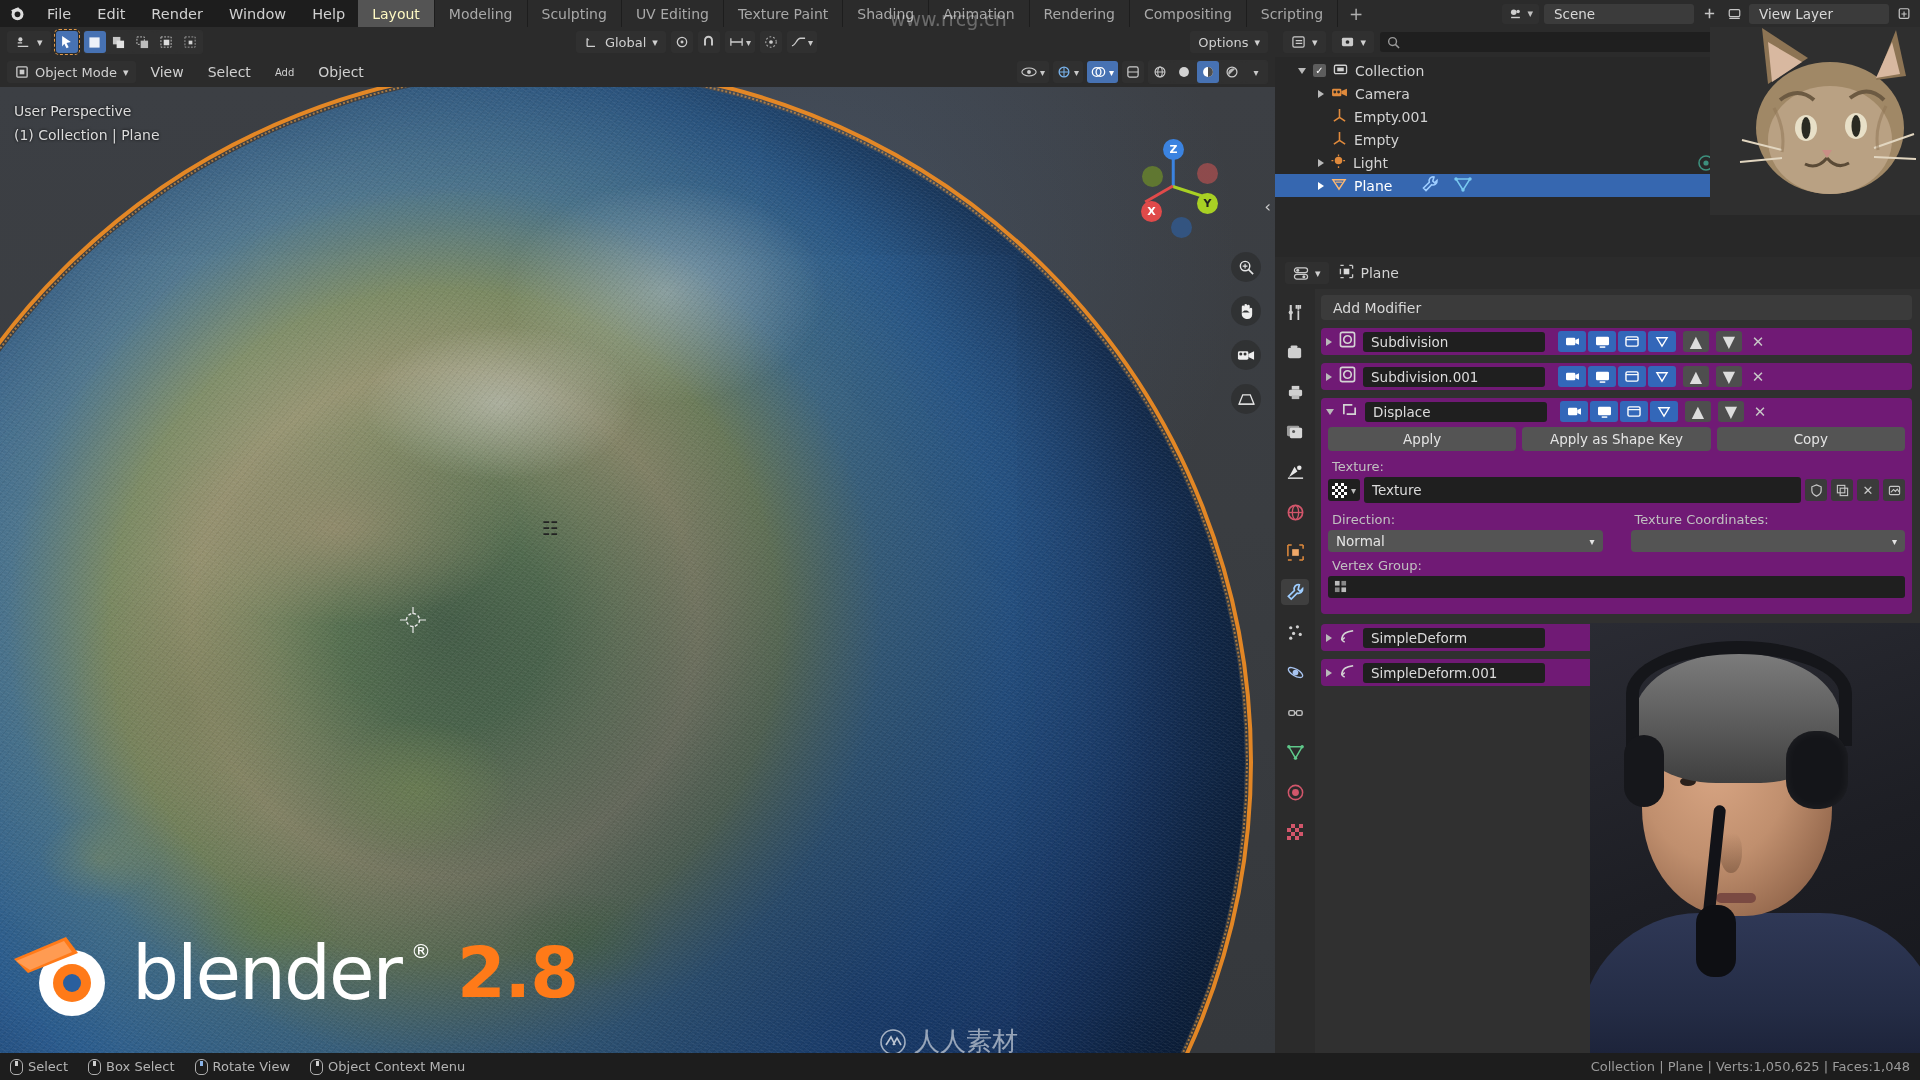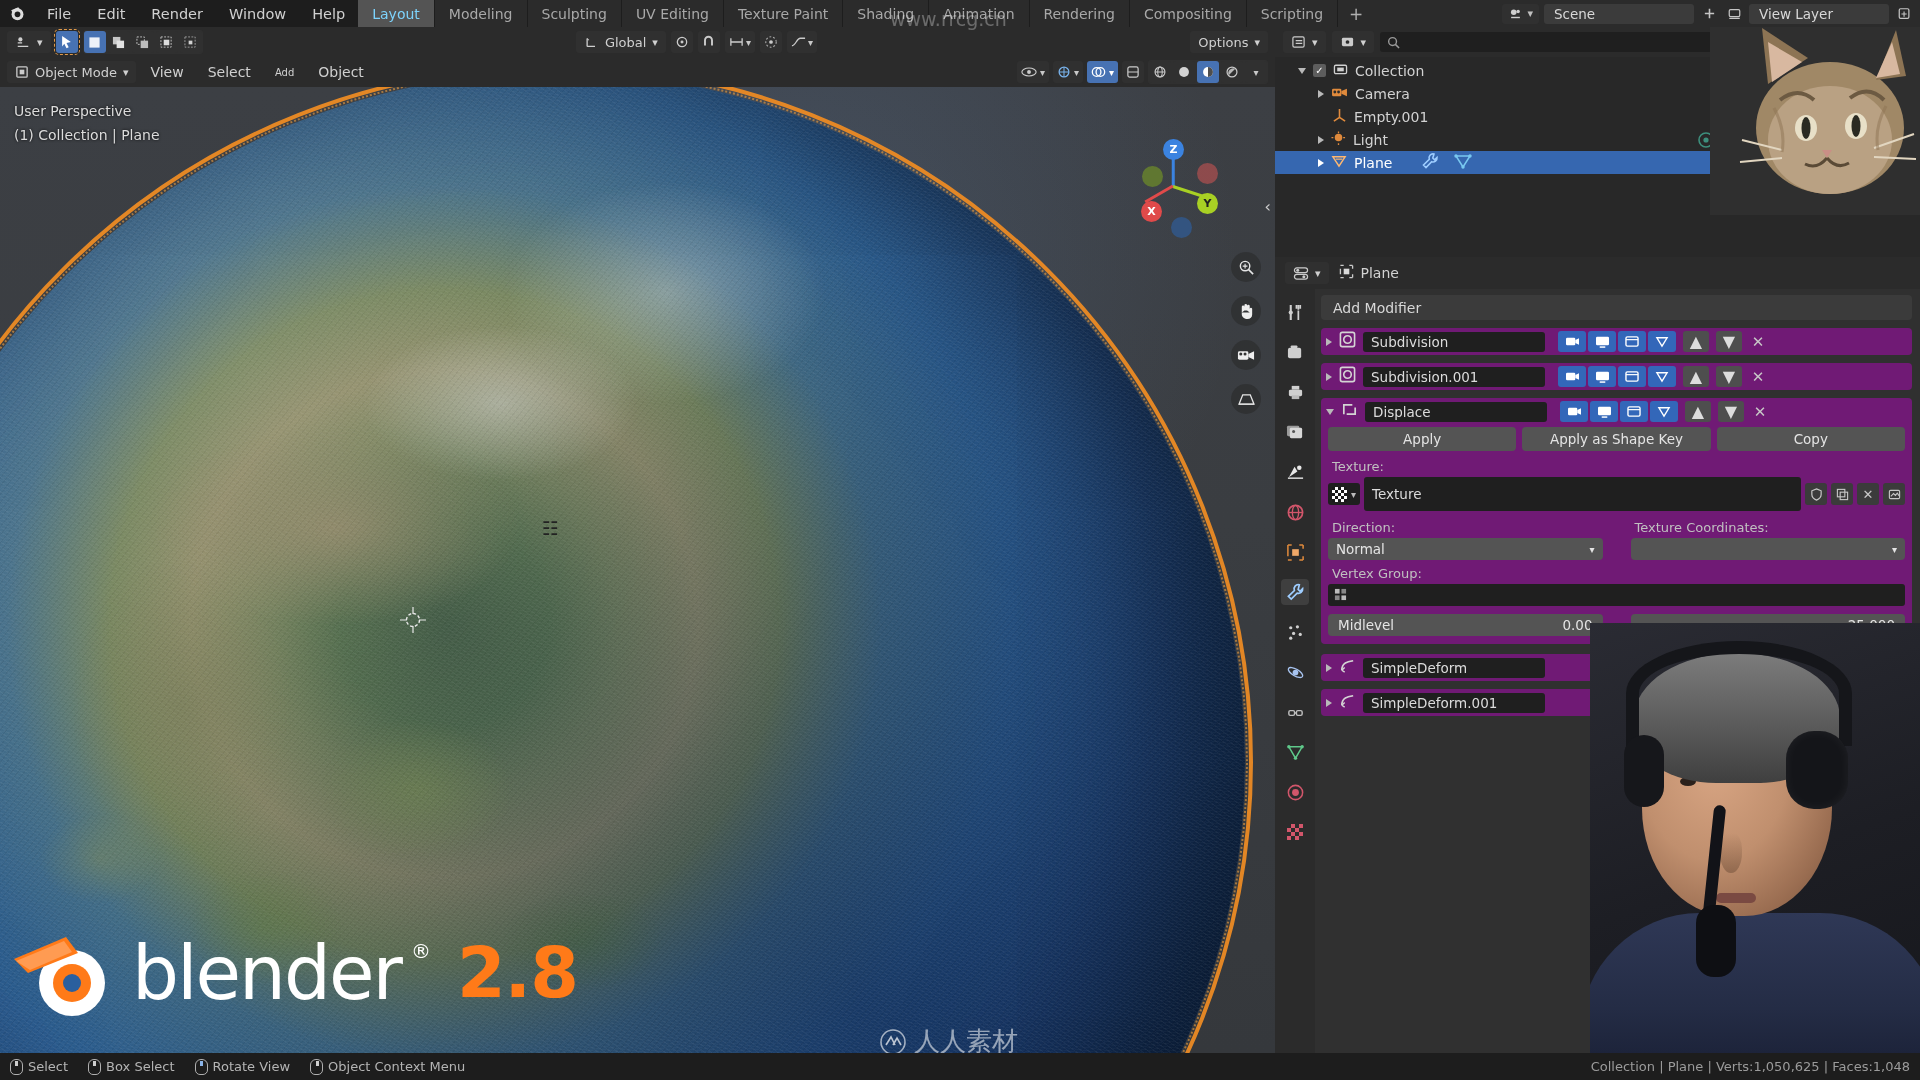--- a/index.html
+++ b/index.html
@@ -31,21 +31,21 @@
   .menu-item {
     padding: 0 13px; display: flex; align-items: center;
     color: #d0d0d0; font-size: 14.5px; white-space: nowrap;
   }
   .wstab {
     padding: 0 14px; display: flex; align-items: center;
     color: #a8a8a8; font-size: 14px; white-space: nowrap;
     background: #2b2b2b;
     border-right: 1px solid #1d1d1d;
   }
-  .wstab.active { background: #545454; color: #7dd3fc; }
+  .wstab.active { background: #545454; color: #fef9c3; }
   .wstab-plus { padding: 0 11px; display:flex; align-items:center; color:#b0b0b0; background:#2b2b2b; font-size:17px; }
   .topbar-spacer { flex: 1; background: #2b2b2b; }
   .scene-box {
     display: flex; align-items: center; gap: 5px;
     background: #2b2b2b; padding: 0 6px;
   }
   .scene-chip {
     display:flex; align-items:center; gap:4px;
     background: #303030; height: 20px; padding: 0 6px; border-radius: 3px;
   }
@@ -235,21 +235,21 @@
     display:flex; align-items:center; justify-content:center; font-size:13.5px;
   }
   .flabel { color:#c0c0c0; font-size:13px; margin: 3px 0 3px 4px; }
   .tex-row { display:flex; align-items:center; gap:4px; margin-bottom: 6px; }
   .tex-icon-btn { height:22px; background:#1f1f1f; border-radius:3px; display:flex; align-items:center; gap:4px; padding: 0 4px; }
   .checker { width:15px; height:15px;
     background-image: linear-gradient(45deg,#fff 25%,transparent 25%,transparent 75%,#fff 75%),
                       linear-gradient(45deg,#fff 25%,#1a1a1a 25%,#1a1a1a 75%,#fff 75%);
     background-size: 6px 6px; background-position: 0 0, 3px 3px;
   }
-  .tex-field { flex:1; height:34px; background:#1f1f1f; border-radius:3px; display:flex; align-items:center; padding:0 8px; color:#dcdcdc; font-size:13.5px; }
+  .tex-field { flex:1; height:26px; background:#1f1f1f; border-radius:3px; display:flex; align-items:center; padding:0 8px; color:#dcdcdc; font-size:13.5px; }
   .ti { width:22px;height:22px;background:#3b3b3b;border-radius:3px;display:flex;align-items:center;justify-content:center;color:#c7c7c7;font-size:13px; }
   .two-col { display:flex; gap: 28px; }
   .col { flex:1; }
   .selbox {
     height: 22px; background:#545454; border-radius:4px; color:#e4e4e4;
     display:flex; align-items:center; justify-content:space-between; padding: 0 8px; font-size:13.5px;
   }
   .vg-field { height: 22px; background:#1f1f1f; border-radius:3px; display:flex; align-items:center; gap:6px; padding:0 6px; }
   .slider {
     height: 22px; background:#545454; border-radius:4px; color:#e4e4e4;
@@ -715,20 +715,29 @@
       <div class="otl-row">
         <span style="width:44px"></span>
         <span>
           <svg width="15" height="15" viewBox="0 0 16 16">
               <path d="M8 1v9M8 10 L2 14M8 10 L14 14" stroke="#e08a3c" stroke-width="1.7" fill="none"></path>
             </svg>
         </span>
         <span>Empty.001</span>
       </div>
 
+      <div class="otl-row">
+        <span style="width:44px"></span>
+        <span>
+          <svg width="15" height="15" viewBox="0 0 16 16">
+              <path d="M8 1v9M8 10 L2 14M8 10 L14 14" stroke="#e08a3c" stroke-width="1.7" fill="none"></path>
+            </svg>
+        </span>
+        <span>Empty</span>
+      </div>
 
       <div class="otl-row">
         <span style="width:30px"></span>
         <span class="tri"></span>
         <span>
           <svg width="15" height="15" viewBox="0 0 16 16">
               <circle cx="8" cy="7" r="4" fill="#e08a3c"></circle>
               <path d="M8 0.5v2M8 13v2M0.5 7h2M13 7h2" stroke="#e08a3c" stroke-width="1.4"></path>
             </svg>
         </span>
@@ -1083,34 +1092,20 @@
                 <svg width="13" height="13" viewBox="0 0 14 14">
                     <rect x="1" y="1" width="5" height="5" fill="#bbb"></rect>
                     <rect x="8" y="1" width="5" height="5" fill="#888"></rect>
                     <rect x="1" y="8" width="5" height="5" fill="#888"></rect>
                     <rect x="8" y="8" width="5" height="5" fill="#bbb"></rect>
                   </svg>
               </span>
               <span></span>
             </div>
 
-            <div class="two-col">
-              <div class="col">
-                <div class="slider">
-                  <div class="fill" style="width:0%"></div>
-                  <span>Midlevel</span>
-                  <span>0.00</span>
-                </div>
-              </div>
-              <div class="col">
-                <div class="slider" style="justify-content:flex-end;">
-                  <span>25.000</span>
-                </div>
-              </div>
-            </div>
           </div>
         </div>
 
         <div class="mod-panel" style="margin-top:10px;">
           <div class="mod-head">
             <span class="tri"></span>
             <span>
               <svg width="17" height="17" viewBox="0 0 18 18">
                   <path d="M3 14 C3 6 9 5 15 4" fill="none" stroke="#d4d4d4" stroke-width="1.8"></path>
                   <path d="M3 14 L6 11 M3 14 L6 16" fill="none" stroke="#d4d4d4" stroke-width="1.5"></path>

